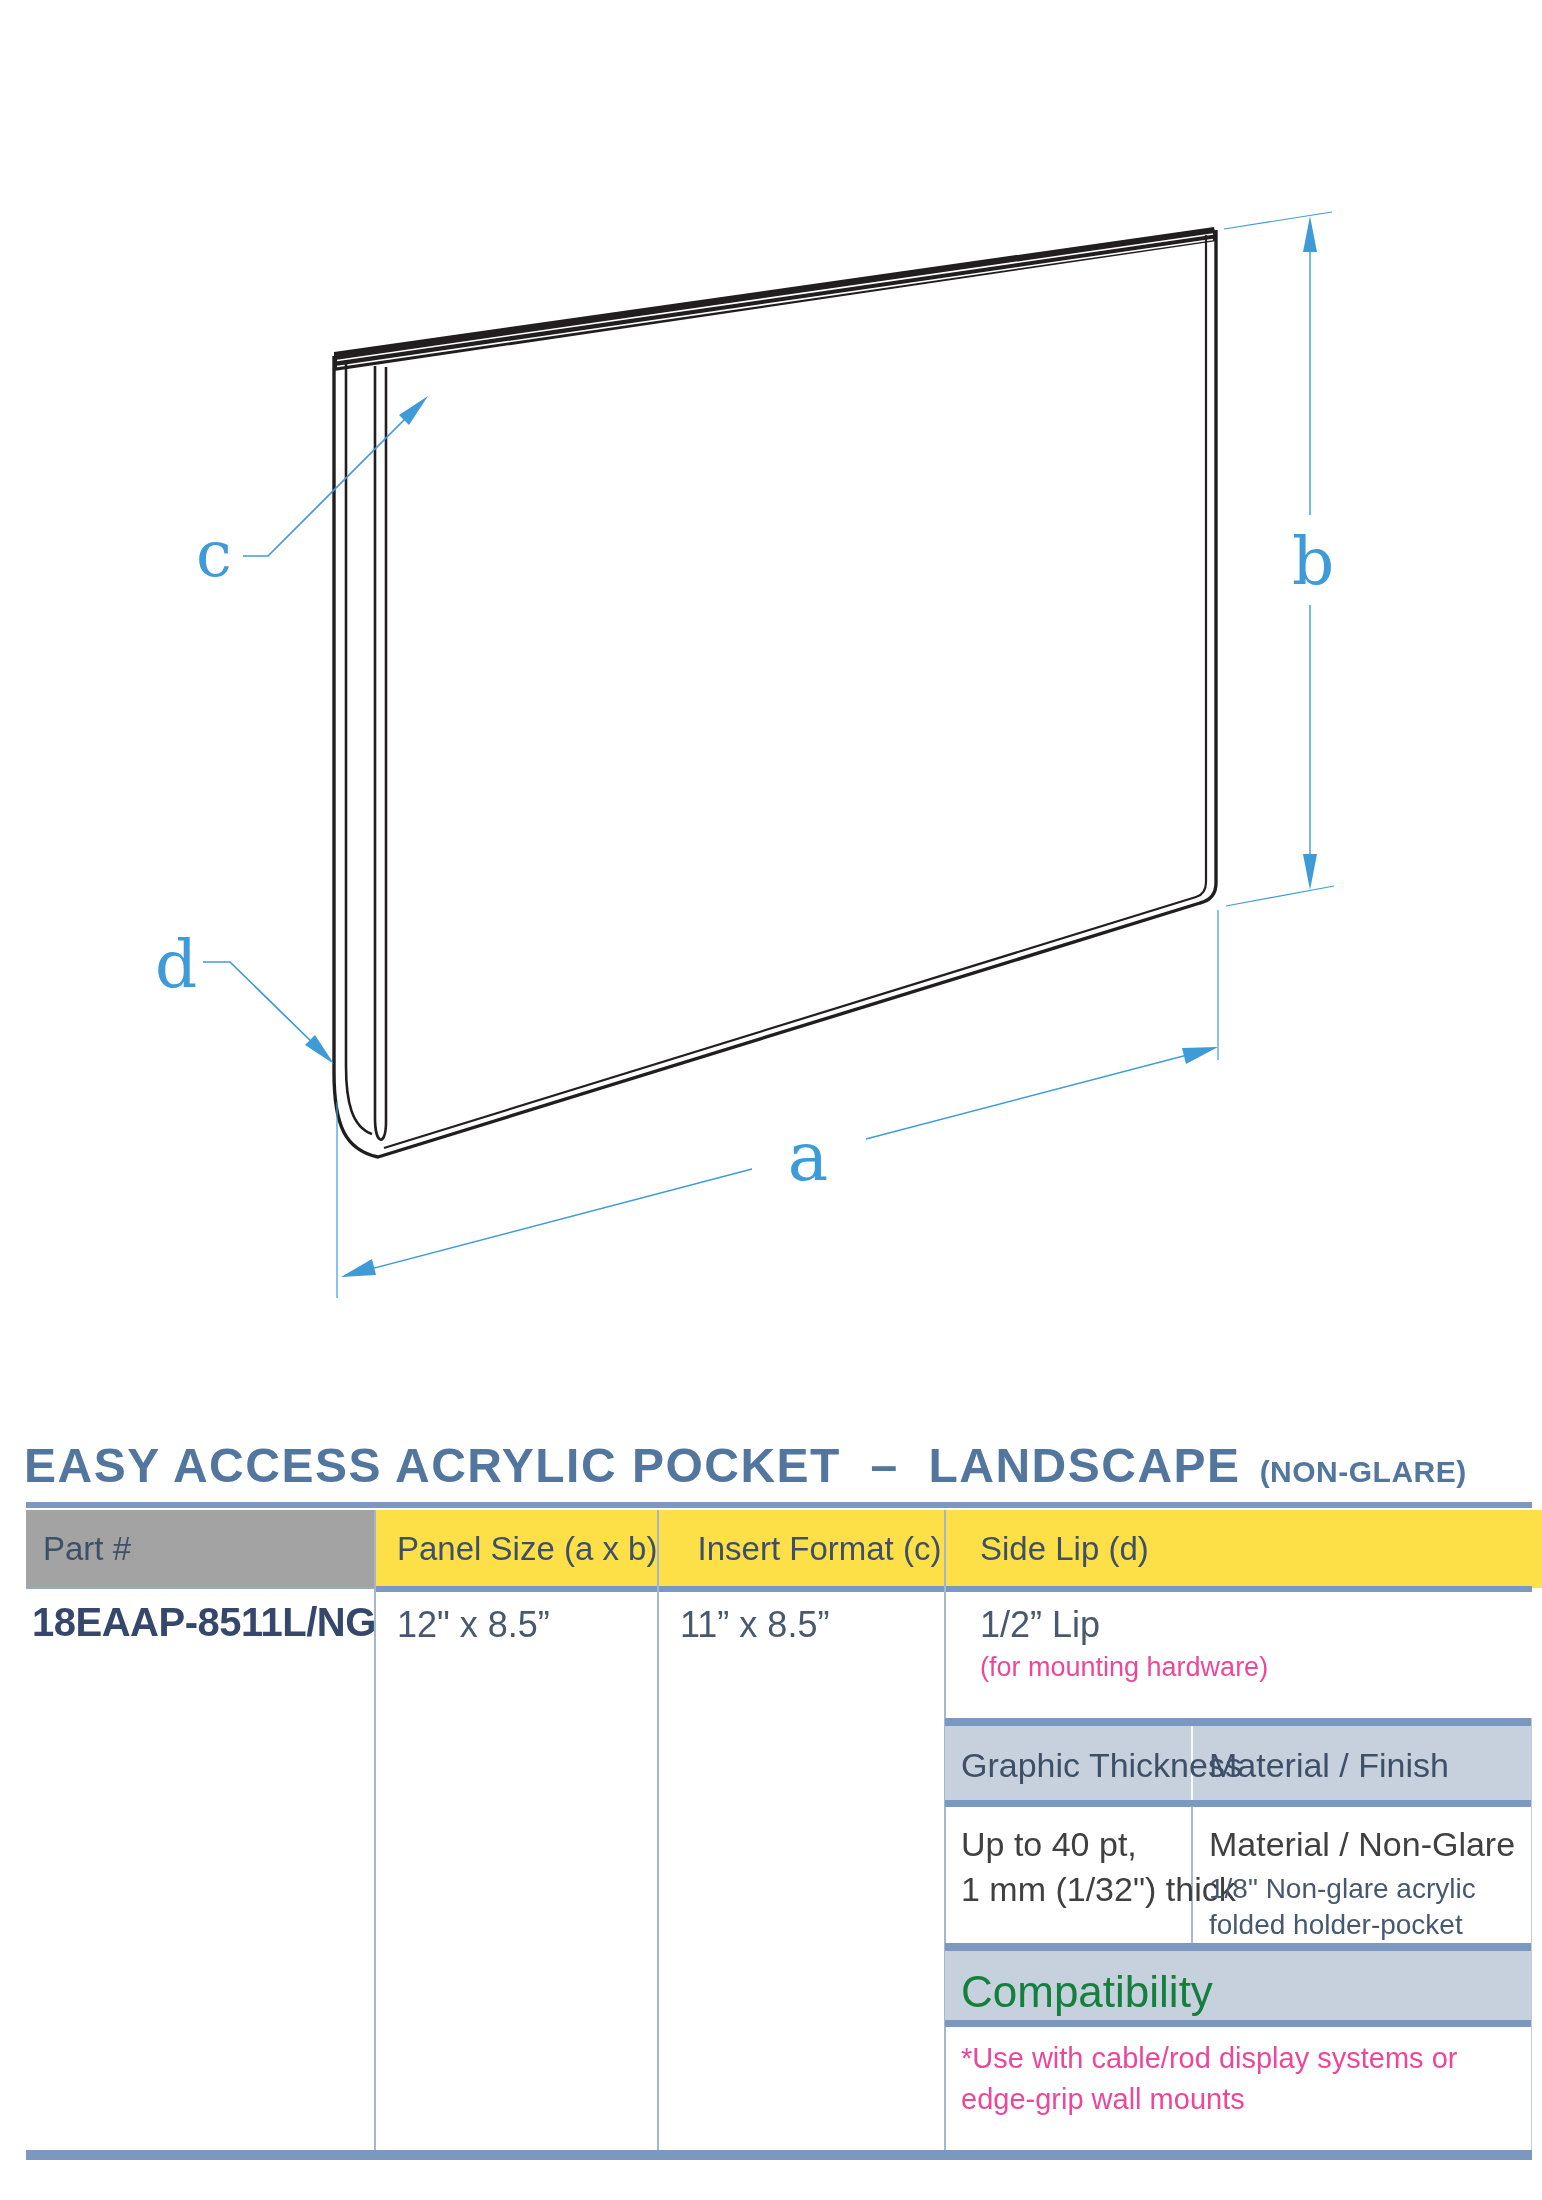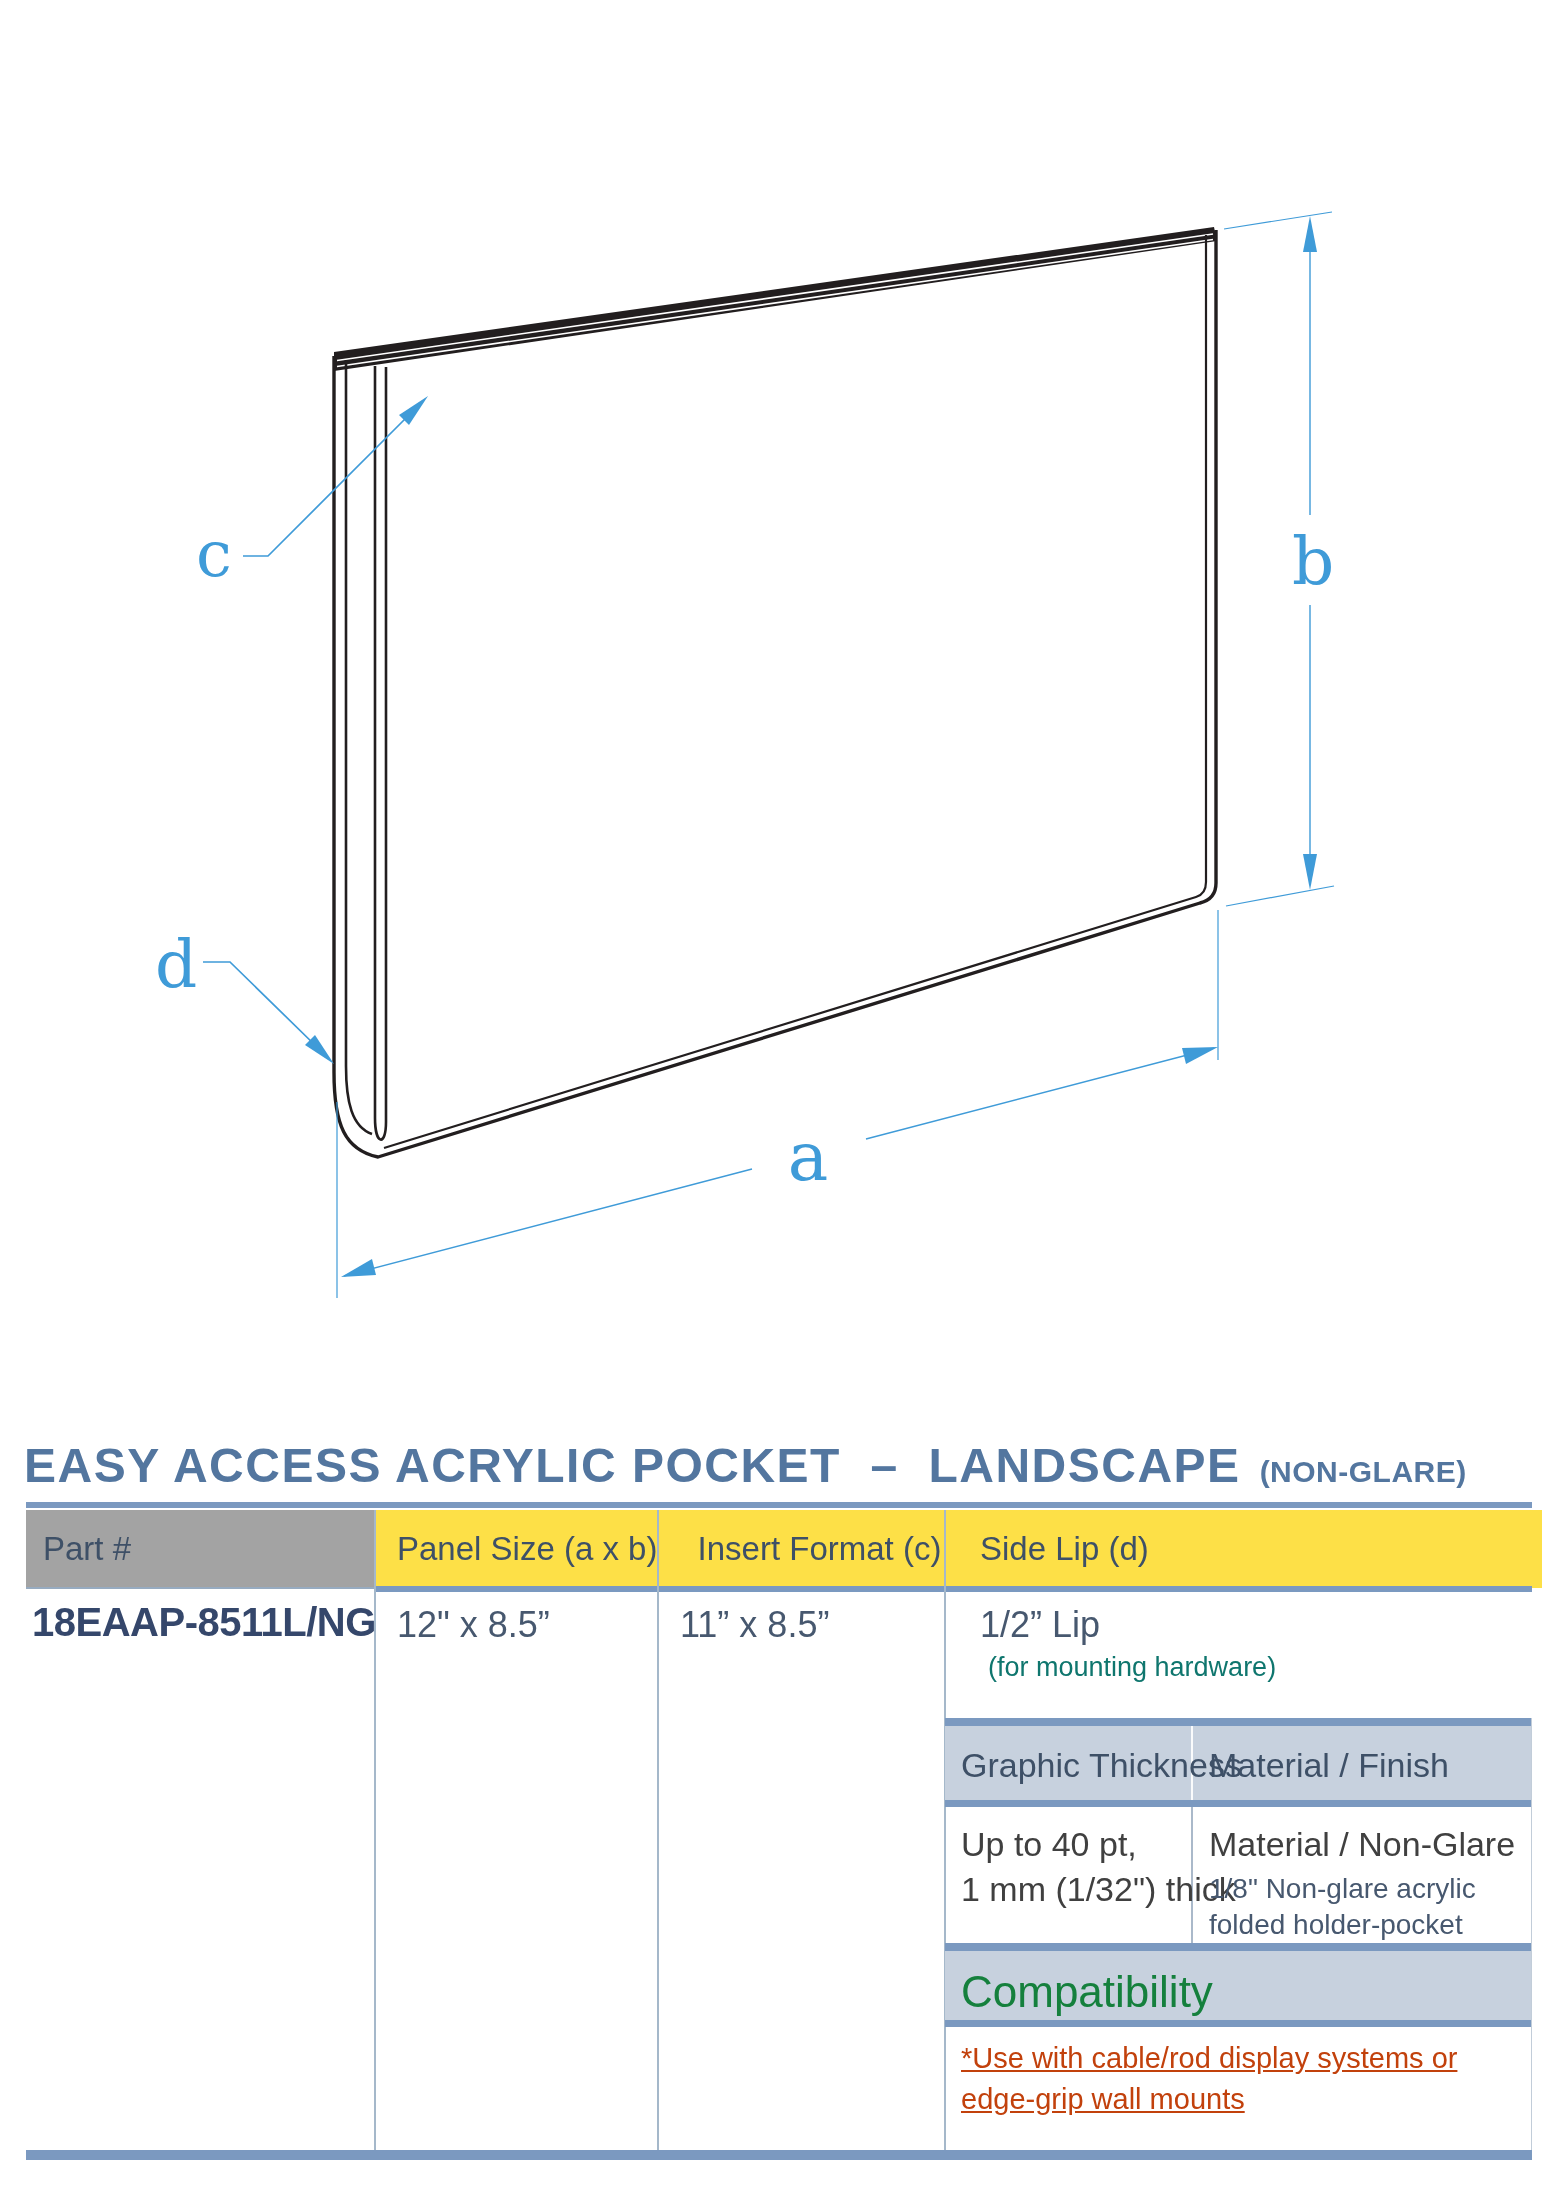--- a/index.html
+++ b/index.html
@@ -29,26 +29,26 @@
   #spec-table{position:absolute;left:26px;top:1502px;width:1506px;height:668px;}
   .bar{position:absolute;background:#7b99c0;}
   .hdr-cell{
     position:absolute;top:8px;height:78px;background:#fde047;
     color:#3e5067;font-size:33px;display:flex;align-items:center;
   }
   .hdr-part{background:#a3a3a3;}
   .vline{position:absolute;width:2px;background:#a5b8ca;}
   .cell-text{position:absolute;color:#47586f;font-size:36px;}
   .part-text{color:#35476b;font-size:40px;font-weight:bold;letter-spacing:-0.5px;}
-  .note-text{position:absolute;color:#0f766e;font-size:27px;margin-left:8px;}
+  .note-text{position:absolute;color:#ec4899;font-size:27px;}
   .sub-bg{position:absolute;background:#c7d1de;}
   .sub-hdr-text{position:absolute;color:#3e5067;font-size:34px;}
   .spec-line{color:#404040;font-size:34px;line-height:45px;}
   .spec-sub{color:#47586f;font-size:28px;line-height:36px;}
-  .compat-text{position:absolute;color:#c2410c;font-size:29px;line-height:41px;text-decoration:underline;}
+  .compat-text{position:absolute;color:#ec4899;font-size:29px;line-height:41px;}
 </style>
 </head>
 <body>
 
 <svg id="drawing-svg" width="1542" height="1400" viewBox="0 0 1542 1400">
 
   <g>
     <polygon points="334,352 1214,227 1217,241 334,371" fill="#221e1f"></polygon>
     <line x1="337" y1="360.5" x2="1213" y2="234" stroke="#ffffff" stroke-width="1.6"></line>
     <line x1="337" y1="366.5" x2="1213" y2="239.5" stroke="#ffffff" stroke-width="1.6"></line>

